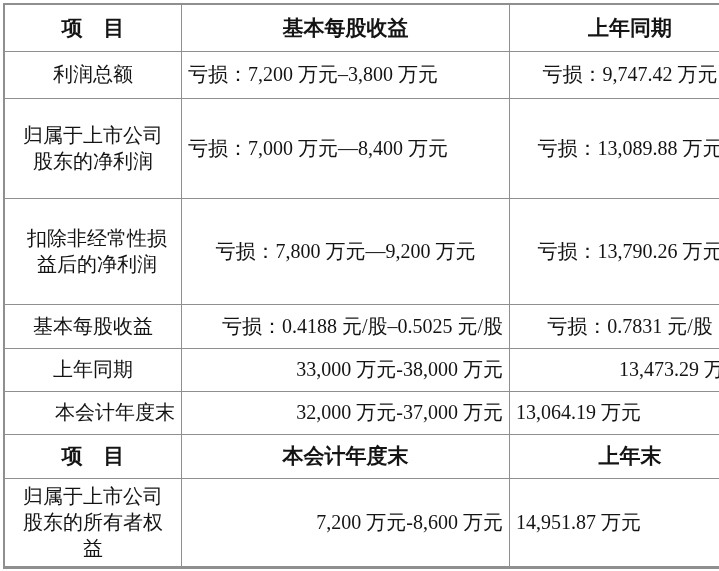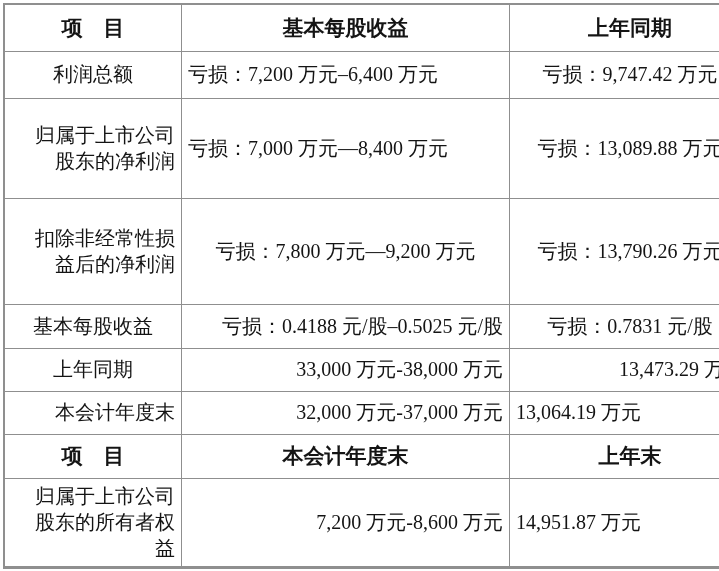--- a/index.html
+++ b/index.html
@@ -44,21 +44,21 @@
   .c1 { width: 164px; }
   .c2 { width: 315px; }
   .c3 { width: 228px; }
   .center { text-align: center; }
   .pl8  { text-align: right; padding-left: 8px; }
   .pl10 { text-align: center; padding-left: 10px; }
   .pl14 { text-align: left; padding-left: 14px; }
   .pre {
     white-space: pre-line;
     line-height: 26px;
-    text-align: right;
+    text-align: center;
     padding-left: 6px;
     padding-right: 4px;
   }
   .bottom {
     vertical-align: bottom;
     padding-bottom: 9px;
   }
 </style>
 </head>
 <body>
@@ -68,21 +68,21 @@
 
     <tbody>
         <tr style="height:47px">
       <th class="c1">项　目</th>
       <th class="c2">基本每股收益</th>
       <th class="c3">上年同期</th>
     </tr>
 
     <tr style="height:47px">
       <td class="c1 center">利润总额</td>
-      <td class="c2 pl14">亏损：7,200 万元–6,400 万元</td>
+      <td class="c2 pl14">亏损：7,200 万元–3,800 万元</td>
       <td class="c3 center">亏损：9,747.42 万元</td>
     </tr>
 
     <tr style="height:100px">
       <td class="c1 pre">归属于上市公司
 股东的净利润</td>
       <td class="c2 pl14">亏损：7,000 万元—8,400 万元</td>
       <td class="c3 center">亏损：13,089.88 万元</td>
     </tr>
 

